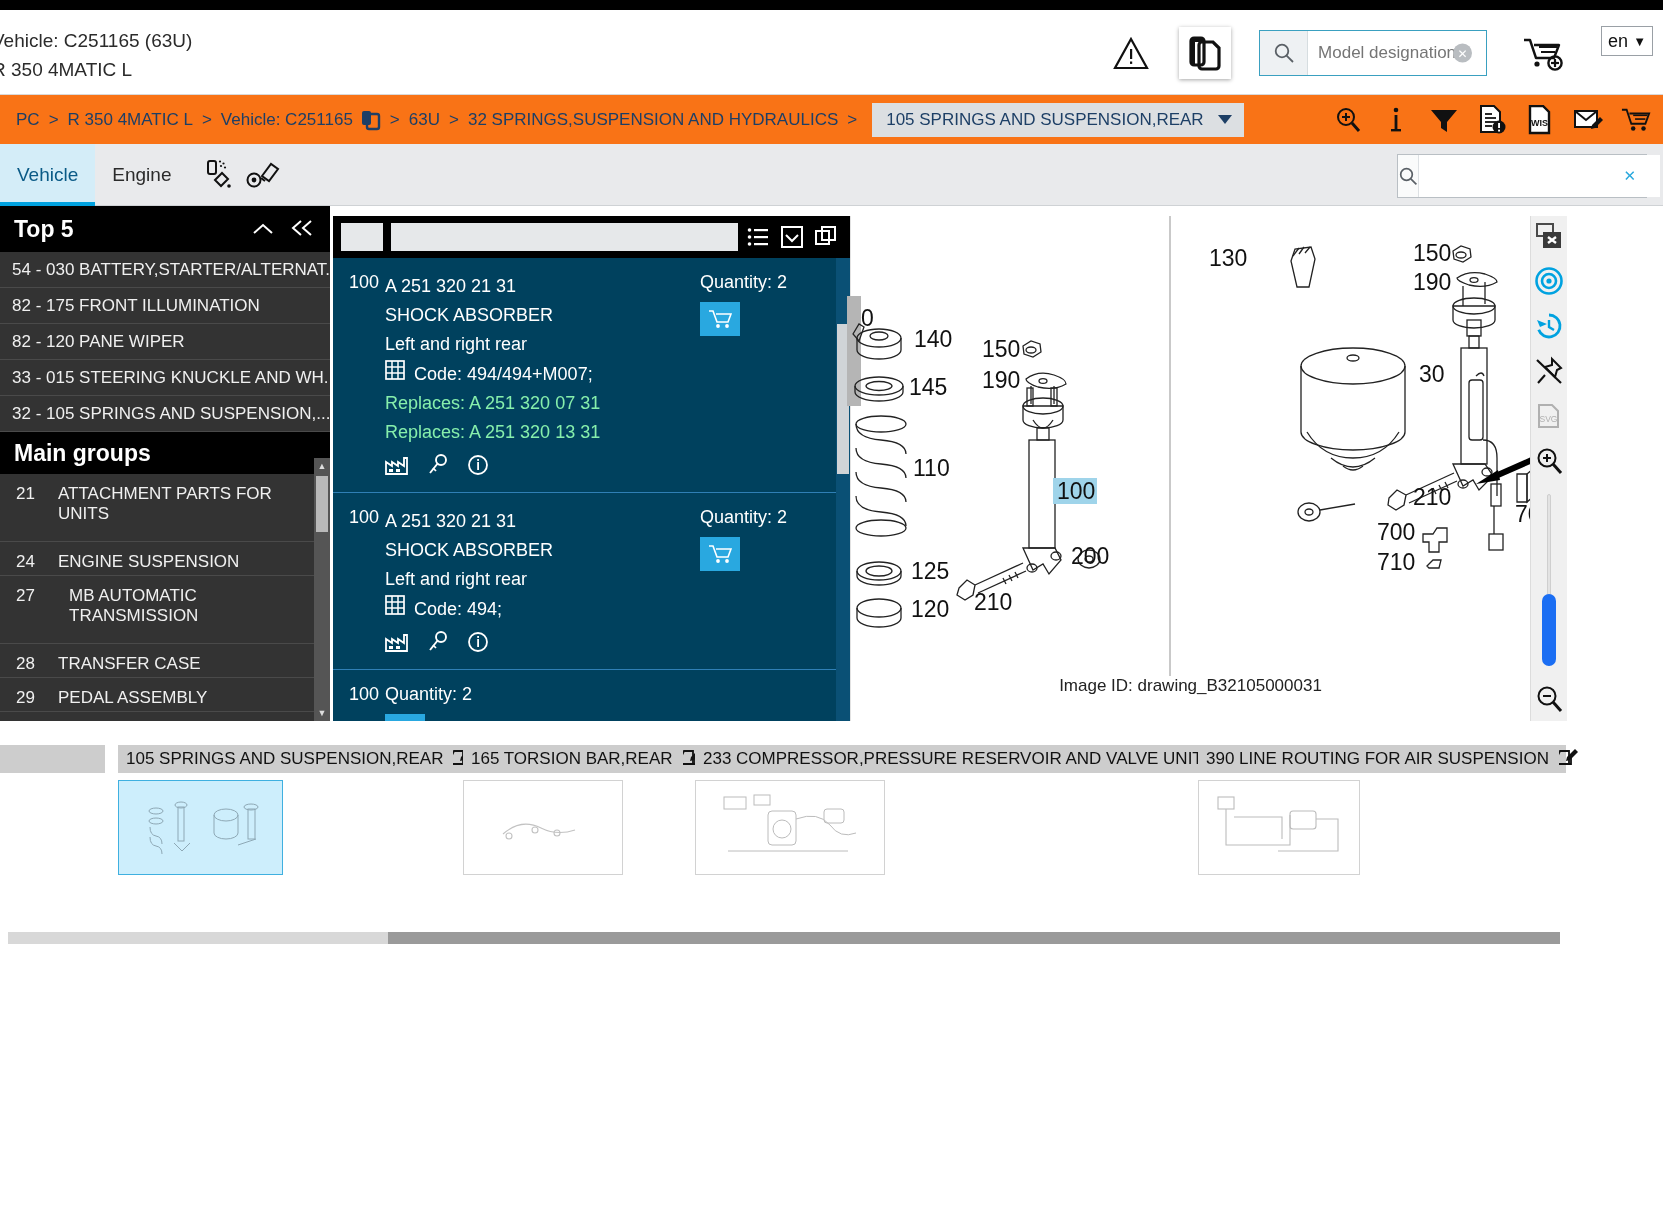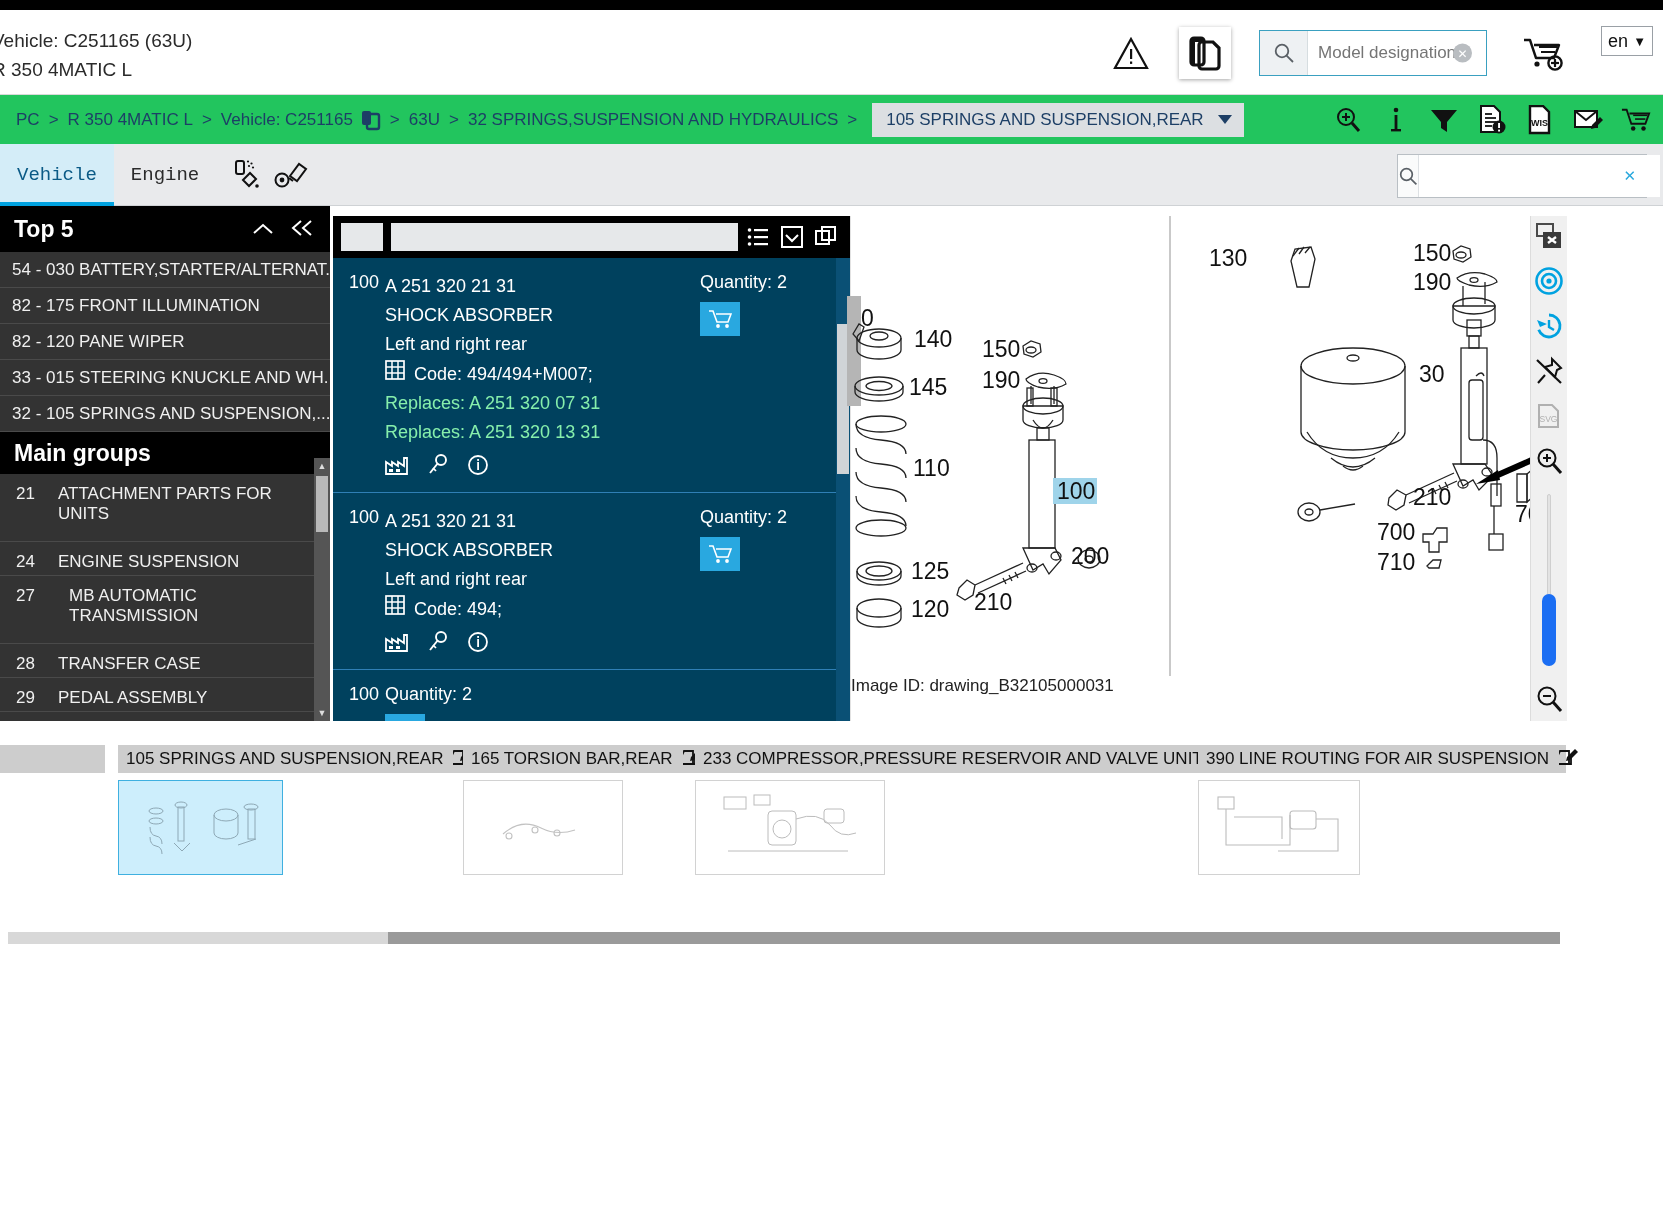--- a/index.html
+++ b/index.html
@@ -51,40 +51,40 @@
   .cart-ico { width:56px; height:52px; display:flex; align-items:center; justify-content:center; margin-left:14px; }
   .lang-sel {
     margin-left:12px; height:30px; min-width:48px; border:1px solid #9aa0a6; background:#fff;
     display:flex; align-items:center; justify-content:center; gap:5px; font-size:18px; color:#111;
     padding:0 6px; align-self:flex-start; margin-top:8px;
   }
 
   
   .crumbbar {
     position:absolute; left:0; top:95px; width:1663px; height:49px;
-    background:#22c55e; display:flex; align-items:center;
+    background:#f97316; display:flex; align-items:center;
   }
   .crumbs { display:flex; align-items:center; padding-left:16px; gap:0; flex:1; min-width:0; }
   .crumb { font-size:17px; color:#1d3f66; white-space:nowrap; }
   .crumb-sep { font-size:17px; color:#1d3f66; margin:0 9px; }
   .crumb-sel {
     background:#dcdfe2; padding:7px 12px 7px 14px; display:flex; align-items:center; gap:14px;
     margin-left:6px; color:#1d3f66; font-size:17px;
   }
   .caret-down { width:0;height:0;border-left:7px solid transparent;border-right:7px solid transparent;border-top:9px solid #1d3f66; }
   .crumb-icons { display:flex; align-items:center; gap:18px; padding-right:12px; }
   .crumb-icons .ci { width:30px; height:30px; display:flex; align-items:center; justify-content:center; }
 
   
   .tabstrip {
     position:absolute; left:0; top:144px; width:1663px; height:62px;
     background:#e9eaec; border-bottom:1px solid #cfd2d5; display:flex; align-items:center;
   }
   .tab {
-    height:62px; display:flex; align-items:center; padding:0 17px; font-size:19px; color:#2b2b2b;font-family:Liberation Mono, monospace;
+    height:62px; display:flex; align-items:center; padding:0 17px; font-size:19px; color:#2b2b2b;
   }
   .tab.active { background:#d4edf8; color:#0a5a86; box-shadow: inset 0 -4px 0 #00a2e0; }
   .tool-ico { width:46px; height:46px; display:flex; align-items:center; justify-content:center; }
   .tabsearch {
     position:absolute; right:16px; top:10px; height:44px; width:250px;
     border:1px solid #b9bfc4; background:#fff; display:flex; align-items:stretch;
   }
   .tabsearch .sbtn { width:44px; display:flex; align-items:center; justify-content:center; border-right:1px solid #dde1e4; background:#fafbfb;}
   .tabsearch input { flex:1; border:0; outline:0; padding:0 26px 0 8px; font-size:16px; font-family:"Liberation Sans",sans-serif;}
   .tabsearch .x { position:absolute; right:10px; top:50%; transform:translateY(-50%); color:#29a8dd; font-size:15px; }
@@ -150,21 +150,21 @@
   .parts-scroll .pthumb { position:absolute; left:1px; top:66px; width:12px; height:150px; background:#d0d4d7; }
 
   
   .drawing {
     position:absolute; left:850px; top:216px; width:680px; height:505px; background:#fff;
     border-left:1px solid #e2e2e2;
   }
   .drawing .divider { position:absolute; left:318px; top:0; width:2px; height:460px; background:#c9c9c9; }
   .drawing svg { position:absolute; left:0; top:0; }
   .img-id {
-    position:absolute; left:0; right:0; top:460px; text-align:left; font-size:17px; color:#222;
+    position:absolute; left:0; right:0; top:460px; text-align:center; font-size:17px; color:#222;
   }
   .scroll-gray { position:absolute; left:-4px; top:80px; width:14px; height:110px; background:#b5b5b5; }
 
   
   .vtool {
     position:absolute; left:1530px; top:216px; width:37px; height:505px; background:#f0f0f0;
     border-left:1px solid #dcdcdc; display:flex; flex-direction:column; align-items:center; padding-top:4px; gap:13px;
   }
   .vtool .vi { width:32px; height:32px; display:flex; align-items:center; justify-content:center; }
   .vslider { position:relative; width:14px; flex:1; margin-top:4px; margin-bottom:4px; }

